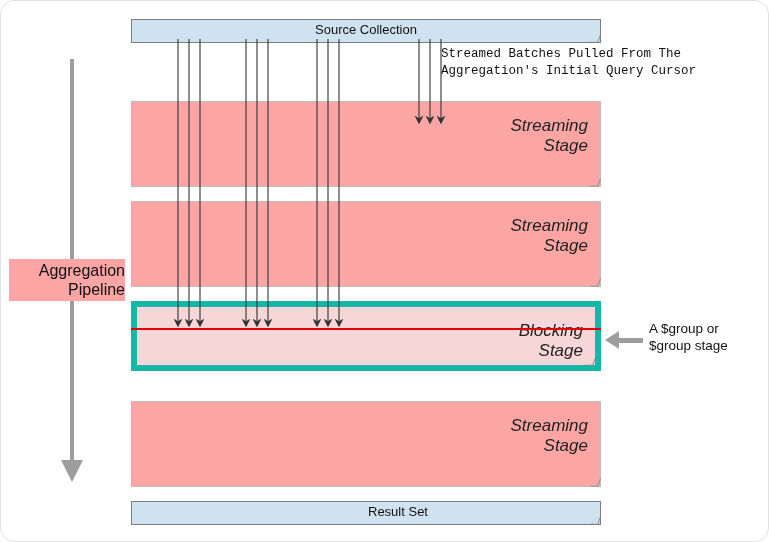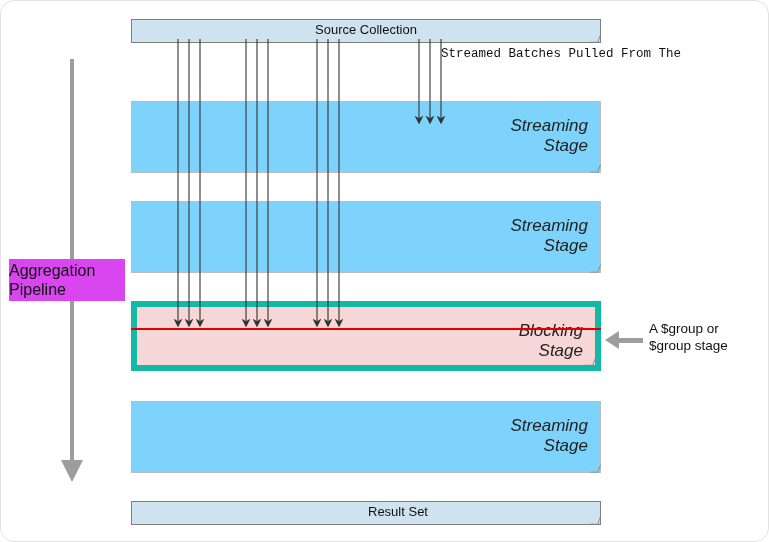--- a/index.html
+++ b/index.html
@@ -25,23 +25,23 @@
     box-sizing: border-box;
   }
   .blue-band {
     background: #cfe2ef;
     border: 1px solid #7d7d7d;
     height: 24px;
     left: 130px;
     width: 470px;
   }
   .green-band {
-    background: #7dd3fc;
+    background: #fca5a5;
     border: 1px solid #bdbdbd;
-    height: 72px;
+    height: 86px;
     left: 130px;
     width: 470px;
   }
   .red-band {
     background: #f6d6d6;
     border: 6px solid #14b8a6;
     height: 70px;
     left: 130px;
     width: 470px;
   }
@@ -90,23 +90,23 @@
     border-left: 11px solid transparent;
     border-right: 11px solid transparent;
     border-top: 22px solid #9d9d9d;
   }
   .pipeline-label {
     position: absolute;
     left: 8px;
     width: 116px;
     top: 258px;
     font-size: 16px;
-    text-align: left;
-    color: #111;
-    background: #d946ef;
+    text-align: right;
+    color: #111;
+    background: #fca5a5;
     line-height: 1.2;
     padding: 2px 0;
     z-index: 10;
   }
   .batch-note {
     position: absolute;
     left: 440px;
     top: 45px;
     font-family: "Courier New", monospace;
     font-size: 12.5px;
@@ -170,20 +170,21 @@
     <span>Pipeline</span>
   </div>
 
   <div class="blue-band" style="top:18px;">
     <div class="center-label" style="top:2px;">Source Collection</div>
     <div class="corner-tick"></div>
   </div>
 
   <div class="batch-note">
     <span>Streamed Batches Pulled From The</span><br>
+    <span>Aggregation's Initial Query Cursor</span>
   </div>
 
   <div class="green-band" style="top:100px;">
     <div class="band-title">
       <span>Streaming</span><br>
       <span>Stage</span>
     </div>
     <div class="corner-tick"></div>
   </div>
 

